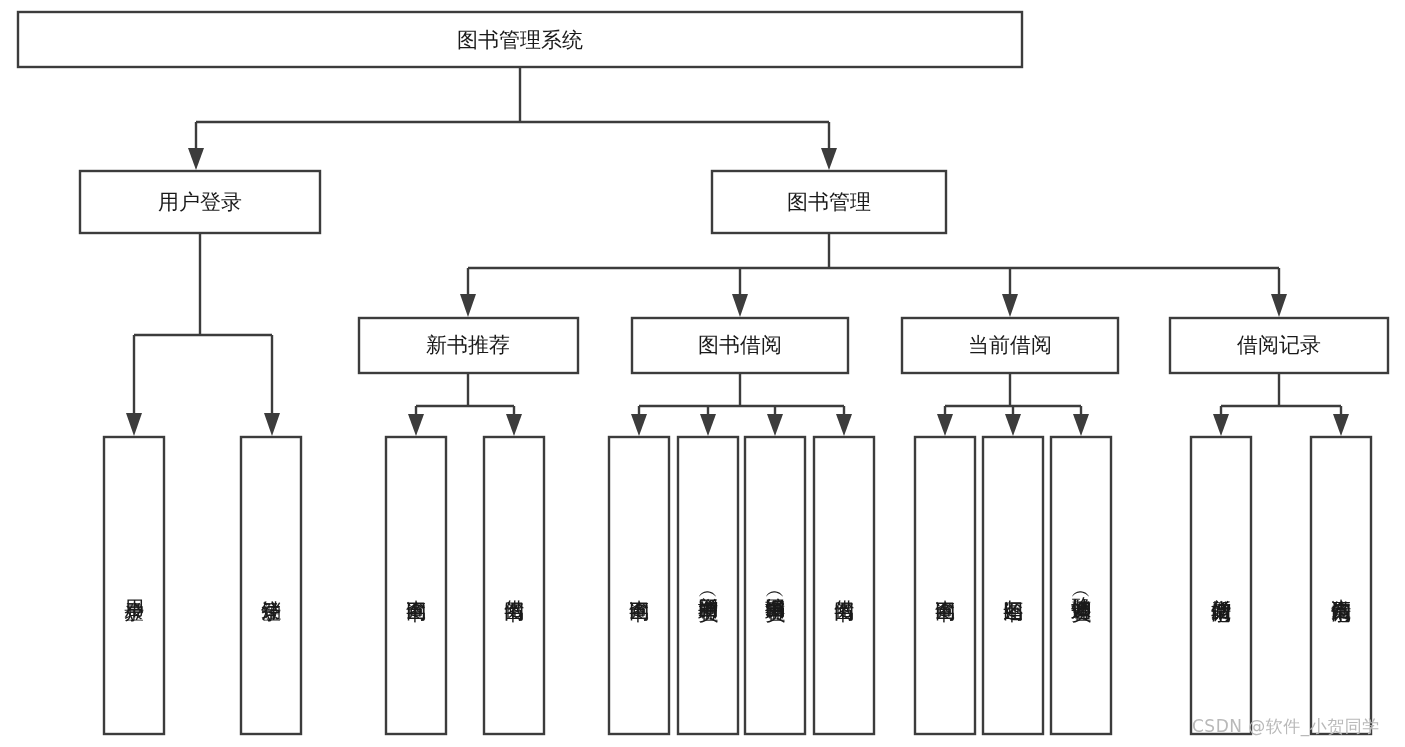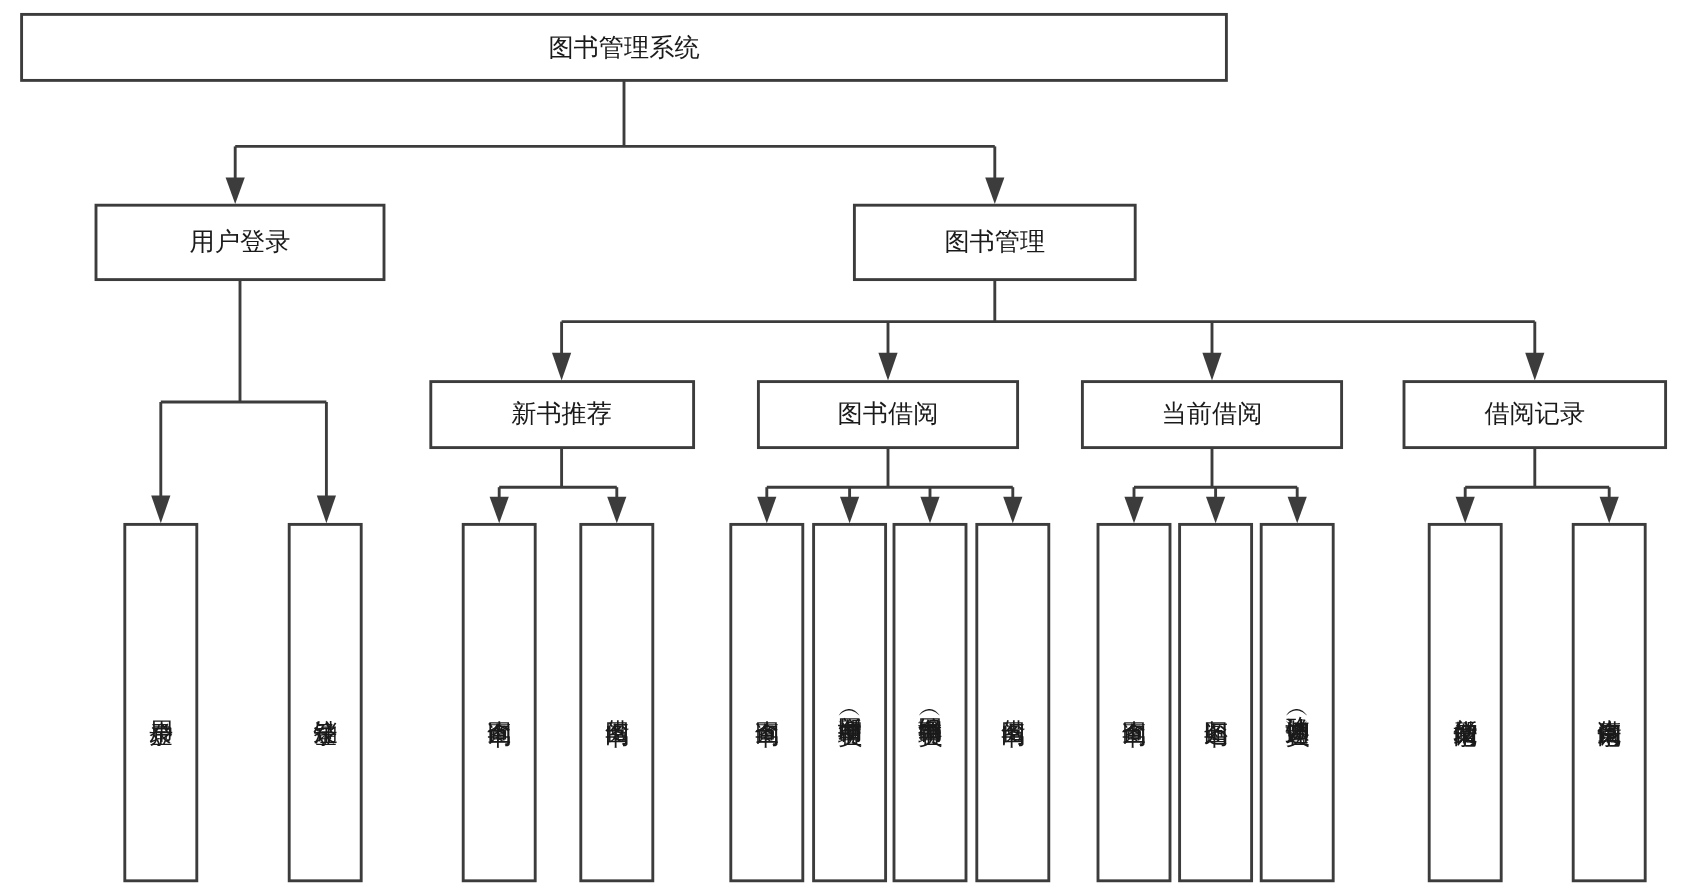--- a/index.html
+++ b/index.html
@@ -223,14 +223,15 @@
   <div class="vlabel" style="left:609px; top:437px; width:60px; height:297px;">查询图书</div>
   <div class="vlabel" style="left:678px; top:437px; width:60px; height:297px;">新增图书（管理员）</div>
   <div class="vlabel" style="left:745px; top:437px; width:60px; height:297px;">编辑图书（管理员）</div>
   <div class="vlabel" style="left:814px; top:437px; width:60px; height:297px;">借阅图书</div>
   <div class="vlabel" style="left:915px; top:437px; width:60px; height:297px;">查询图书</div>
   <div class="vlabel" style="left:983px; top:437px; width:60px; height:297px;">归还图书</div>
   <div class="vlabel" style="left:1051px; top:437px; width:60px; height:297px;">确认归还（管理员）</div>
   <div class="vlabel" style="left:1191px; top:437px; width:60px; height:297px;">新增借阅记录</div>
   <div class="vlabel" style="left:1311px; top:437px; width:60px; height:297px;">查询借阅记录</div>
 
+  <div class="watermark" style="left:1192px; top:715px;">CSDN @软件_小贺同学</div>
 
 </div>
 
 </body></html>

